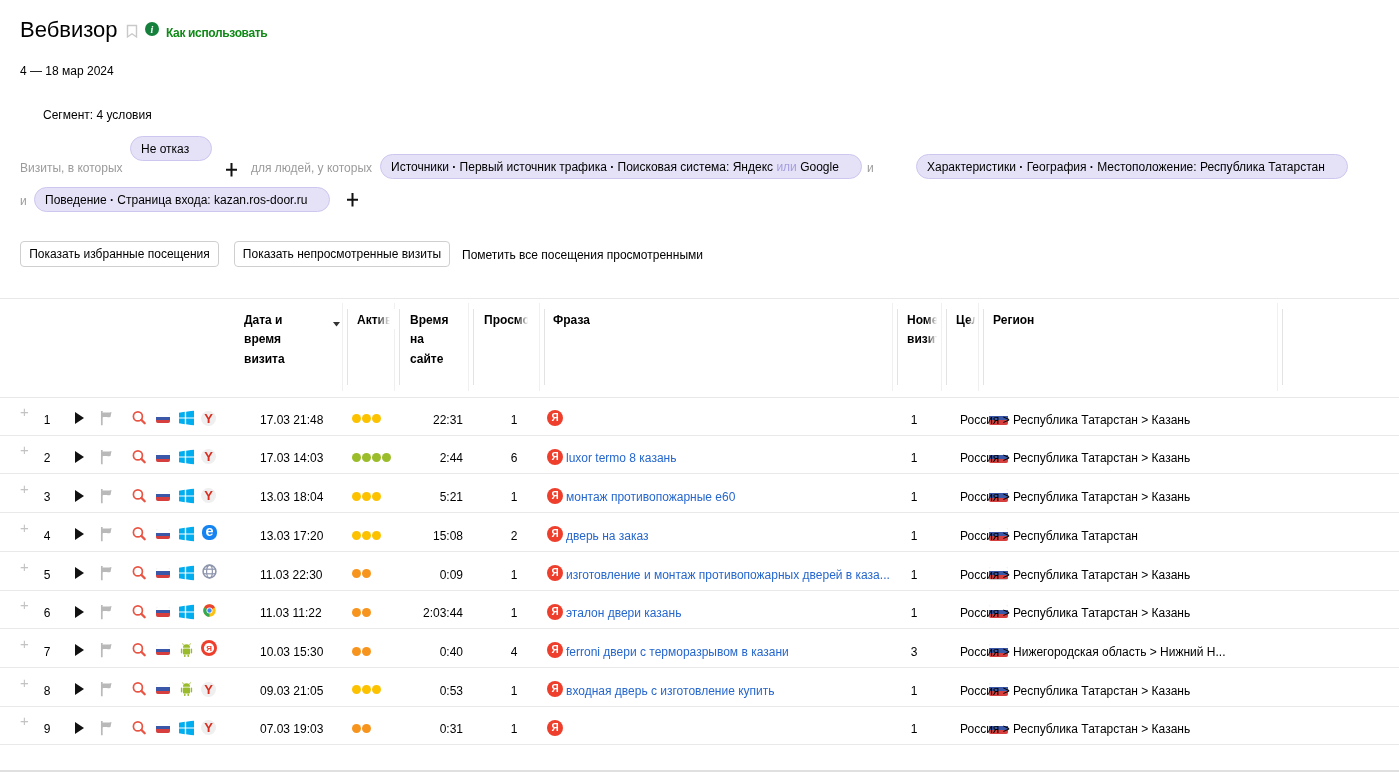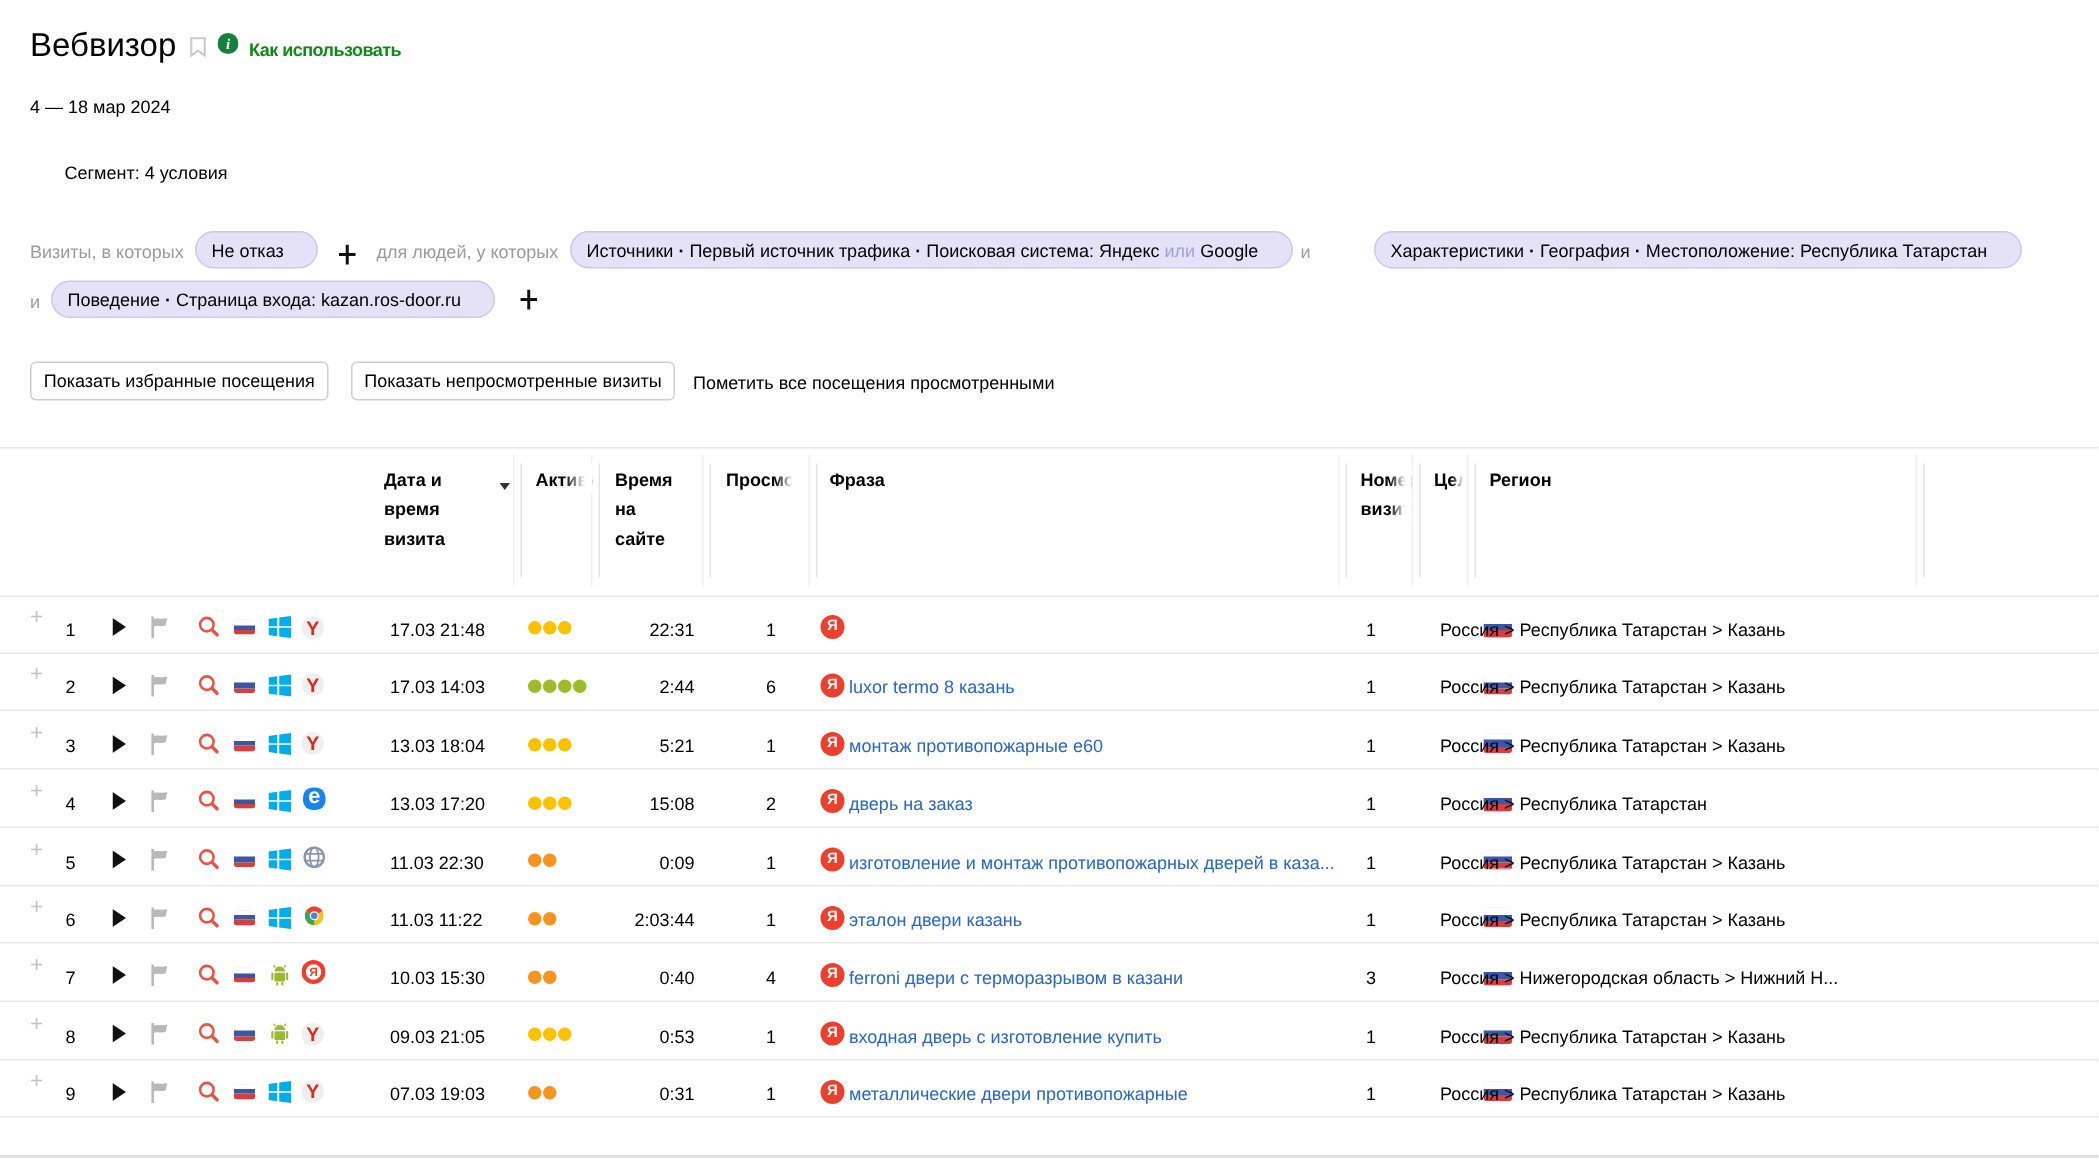--- a/index.html
+++ b/index.html
@@ -39,21 +39,21 @@
 <svg class="abs" style="left:145px;top:22px" width="14" height="14" viewBox="0 0 14 14">
       <circle cx="7" cy="7" r="7" fill="#15803c"></circle>
       <text x="7" y="10.6" font-family="Liberation Serif" font-style="italic" font-weight="bold" font-size="10" fill="#fff" text-anchor="middle">i</text>
     </svg>
 <div class="abs" style="left:166px;top:26px;font-size:12px;letter-spacing:-0.35px;font-weight:bold;color:#0f8a16">Как использовать</div>
 
 <div class="abs" style="left:20px;top:64px;font-size:12px">4 — 18 мар 2024</div>
 <div class="abs" style="left:43px;top:108px;font-size:12px">Сегмент: 4 условия</div>
 
 <div class="glabel" style="left:20px;top:161px">Визиты, в которых</div>
-<div class="chip" style="left:130px;top:154px">Не отказ</div>
+<div class="chip" style="left:130px;top:136px">Не отказ</div>
 <svg class="abs" style="left:226px;top:163px" width="11" height="14" viewBox="0 0 11 14">
       <path d="M5.5,0 V13.4 M-1.2,6.7 H12" stroke="#111" stroke-width="2"></path>
     </svg>
 <div class="glabel" style="left:251px;top:161px">для людей, у которых</div>
 <div class="chip" style="left:380px;top:154px">Источники&nbsp;<b style="font-weight:bold">·</b>&nbsp;Первый источник трафика&nbsp;<b style="font-weight:bold">·</b>&nbsp;Поисковая система: Яндекс <span style="color:#a39ddf">или</span> Google</div>
 <div class="glabel" style="left:867px;top:161px">и</div>
 <div class="chip" style="left:916px;top:154px">Характеристики&nbsp;<b style="font-weight:bold">·</b>&nbsp;География&nbsp;<b style="font-weight:bold">·</b>&nbsp;Местоположение: Республика Татарстан</div>
 
 <div class="glabel" style="left:20px;top:194px">и</div>
 <div class="chip" style="left:34px;top:187px">Поведение&nbsp;<b style="font-weight:bold">·</b>&nbsp;Страница входа: kazan.ros-door.ru</div>
@@ -76,21 +76,21 @@
 <div class="vfaint" style="left:539.3px"></div>
     <div class="vline" style="left:544px"></div>
 <div class="vfaint" style="left:891.8px"></div>
     <div class="vline" style="left:896.5px"></div>
 <div class="vfaint" style="left:940.8px"></div>
     <div class="vline" style="left:945.5px"></div>
 <div class="vfaint" style="left:978.3px"></div>
     <div class="vline" style="left:983px"></div>
 <div class="vfaint" style="left:1277.3px"></div>
     <div class="vline" style="left:1282px"></div>
-<div class="hcell" style="left:256px">Дата и<br>время<br>визита</div>
+<div class="hcell" style="left:244px">Дата и<br>время<br>визита</div>
 <svg class="abs" style="left:333px;top:322px" width="7" height="5" viewBox="0 0 7 5">
       <path d="M0,0 H7 L3.5,4.6 Z" fill="#333"></path>
     </svg>
 <div class="hcell" style="left:357px;width:38px;overflow:hidden">Активность</div>
 <div class="abs" style="left:376px;top:309px;width:19px;height:20px;background:linear-gradient(to right,rgba(255,255,255,0),#fff 75%)"></div>
 <div class="hcell" style="left:410px">Время<br>на<br>сайте</div>
 <div class="hcell" style="left:484px;width:48px;overflow:hidden">Просмотры</div>
 <div class="abs" style="left:517px;top:309px;width:15px;height:20px;background:linear-gradient(to right,rgba(255,255,255,0),#fff 75%)"></div>
 <div class="hcell" style="left:553px">Фраза</div>
 <div class="hcell" style="left:907px;width:34px;overflow:hidden">Номер<br>визита</div>
@@ -473,21 +473,20 @@
 <svg class="icon" style="left:179px" width="15" height="15" viewBox="0 0 88 88">
         <path fill="#00adef" d="M0,12.7 34,8 34,41 0,41 Z M42,7 88,0.6 88,41 42,41 Z M0,47 34,47 34,80 0,75.3 Z M42,47 88,47 88,87.5 42,81 Z"></path>
       </svg>
 <div class="yabro">Y</div>
 <div class="cell date">07.03 19:03</div>
 <div class="dot" style="left:351.7px;background:#f7941d"></div>
       <div class="dot" style="left:362px;background:#f7941d"></div>
 <div class="cell timec">0:31</div>
 <div class="cell views">1</div>
 <div class="yaicon">Я</div>
-<div class="cell phrase">металлические двери противопожарные</div>
 <div class="cell nvisit">1</div>
 <div class="rflag">
         <i style="background:#fff"></i>
         <i style="background:#3a57a8"></i>
         <i style="background:#d73e3e"></i>
       </div>
 <div class="cell regtxt">Россия &gt; Республика Татарстан &gt; Казань</div>
 <div class="abs" style="left:0;bottom:0;width:1399px;height:1px;background:#e9e9e9"></div>
 </div>
 

